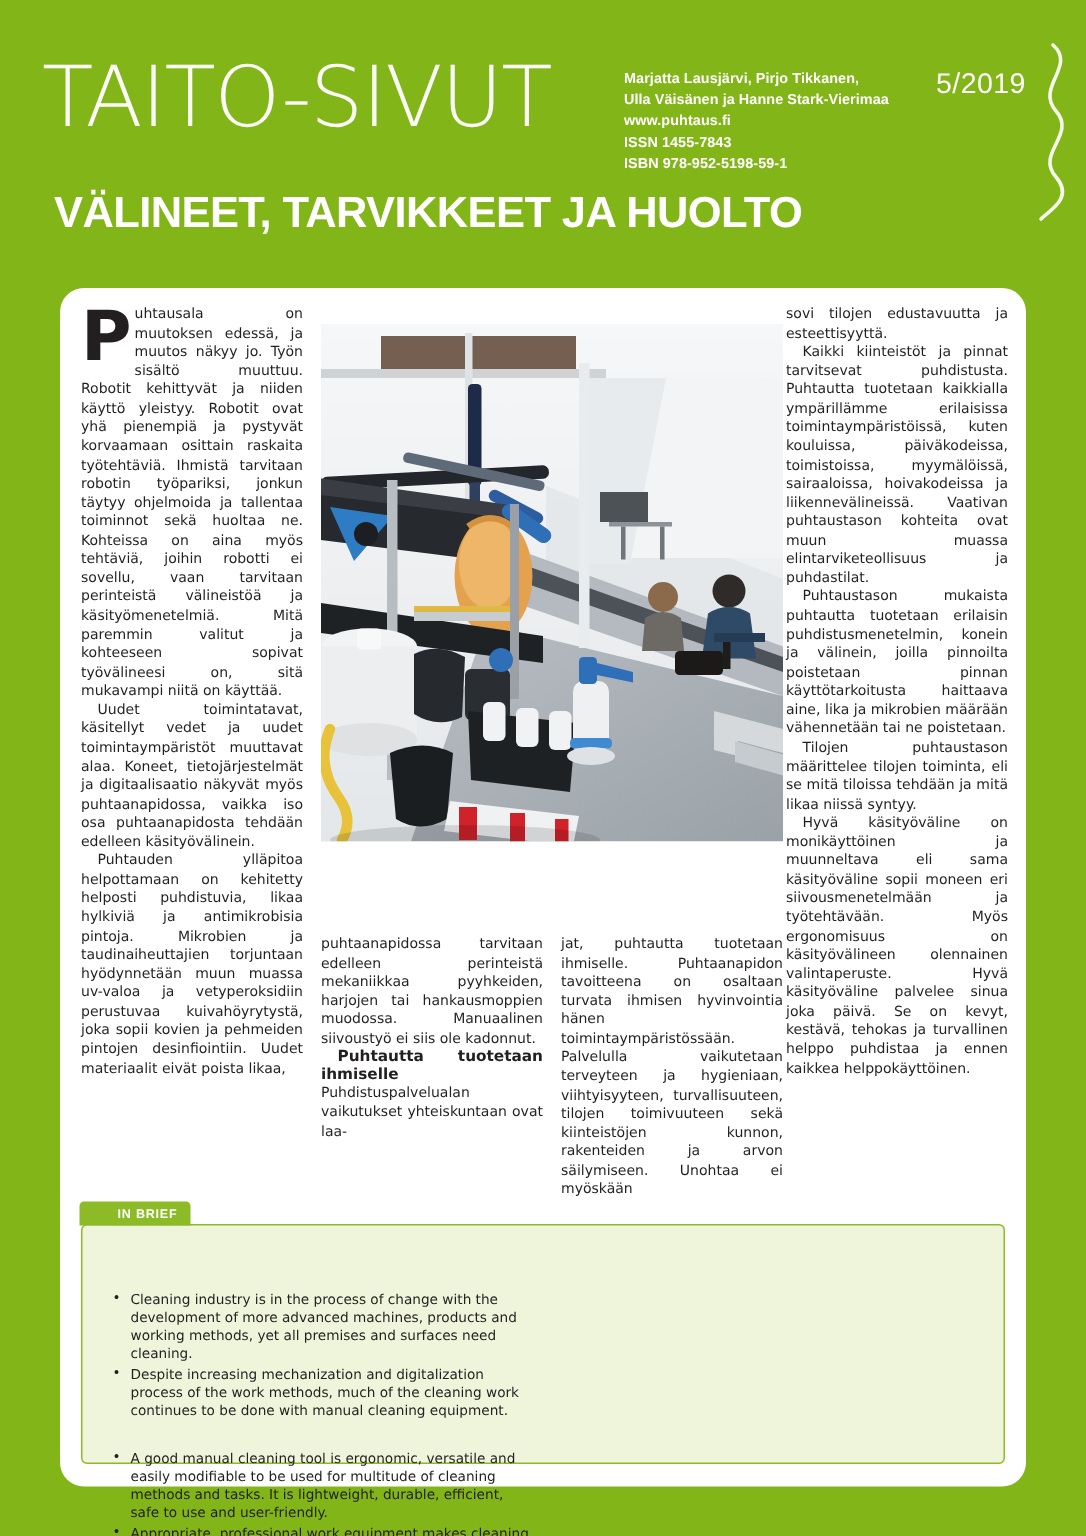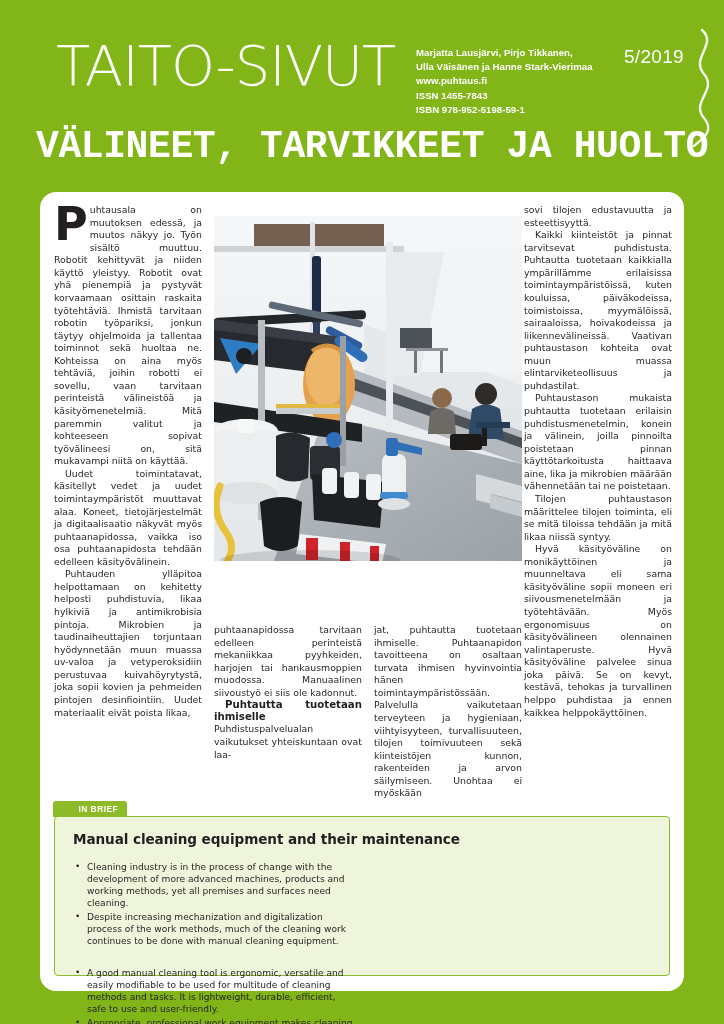--- a/index.html
+++ b/index.html
@@ -23,21 +23,20 @@
   .logo {
     position: absolute;
     left: 28px; top: 38px;
     font-family: "DejaVu Sans", sans-serif;
     font-size: 56px;
     font-weight: 300;
     letter-spacing: -1px;
     color: #ffffff;
     line-height: 1;
     opacity: 0.97;
-    margin-left: 28px;
   }
   .credits {
     position: absolute;
     left: 416px; top: 46px;
     color: #ffffff;
     font-size: 9.6px;
     line-height: 1.48;
     font-weight: 700;
     letter-spacing: 0.05px;
   }
@@ -51,25 +50,25 @@
   }
   .squiggle {
     position: absolute;
     left: 684px; top: 28px;
     width: 40px; height: 120px;
   }
   .headline {
     position: absolute;
     left: 36px; top: 128px;
     color: #ffffff;
-    font-size: 38px;
+    font-size: 29px;
     font-weight: 800;
     letter-spacing: -0.4px;
     line-height: 1;
-    font-family: Liberation Mono, monospace;
+    font-family: Liberation Sans, sans-serif;
   }
 
   
   .card {
     position: absolute;
     left: 40px; top: 192px;
     width: 644px; height: 799px;
     background: #ffffff;
     border-radius: 16px;
   }
@@ -353,21 +352,20 @@
         <p>Kaikki kiinteistöt ja pinnat tarvitsevat puhdistusta. Puhtautta tuotetaan kaikkialla ympärillämme erilaisissa toimintaympäristöissä, kuten kouluissa, päiväkodeissa, toimistoissa, myymälöissä, sairaaloissa, hoivakodeissa ja liikennevälineissä. Vaativan puhtaustason kohteita ovat muun muassa elintarviketeollisuus ja puhdastilat.</p>
         <p>Puhtaustason mukaista puhtautta tuotetaan erilaisin puhdistusmenetelmin, konein ja välinein, joilla pinnoilta poistetaan pinnan käyttötarkoitusta haittaava aine, lika ja mikrobien määrään vähennetään tai ne poistetaan.</p>
         <p>Tilojen puhtaustason määrittelee tilojen toiminta, eli se mitä tiloissa tehdään ja mitä likaa niissä syntyy.</p>
         <p>Hyvä käsityöväline on monikäyttöinen ja muunneltava eli sama käsityöväline sopii moneen eri siivousmenetelmään ja työtehtävään. Myös ergonomisuus on käsityövälineen olennainen valintaperuste. Hyvä käsityöväline palvelee sinua joka päivä. Se on kevyt, kestävä, tehokas ja turvallinen helppo puhdistaa ja ennen kaikkea helppokäyttöinen.</p>
       </div>
 
     </div>
 
     <div class="brief">
       <div class="brief-tab">IN BRIEF</div>
-      <div class="brief-title">Manual cleaning equipment and their maintenance</div>
       <div class="brief-cols">
         <div class="brief-col">
           <ul class="brief-list">
             <li>Cleaning industry is in the process of change with the development of more advanced machines, products and working methods, yet all premises and surfaces need cleaning.</li>
             <li>Despite increasing mechanization and digitalization process of the work methods, much of the cleaning work continues to be done with manual cleaning equipment.</li>
           </ul>
         </div>
         <div class="brief-col">
           <ul class="brief-list">
             <li>A good manual cleaning tool is ergonomic, versatile and easily modifiable to be used for multitude of cleaning methods and tasks. It is lightweight, durable, efficient, safe to use and user-friendly.</li>

